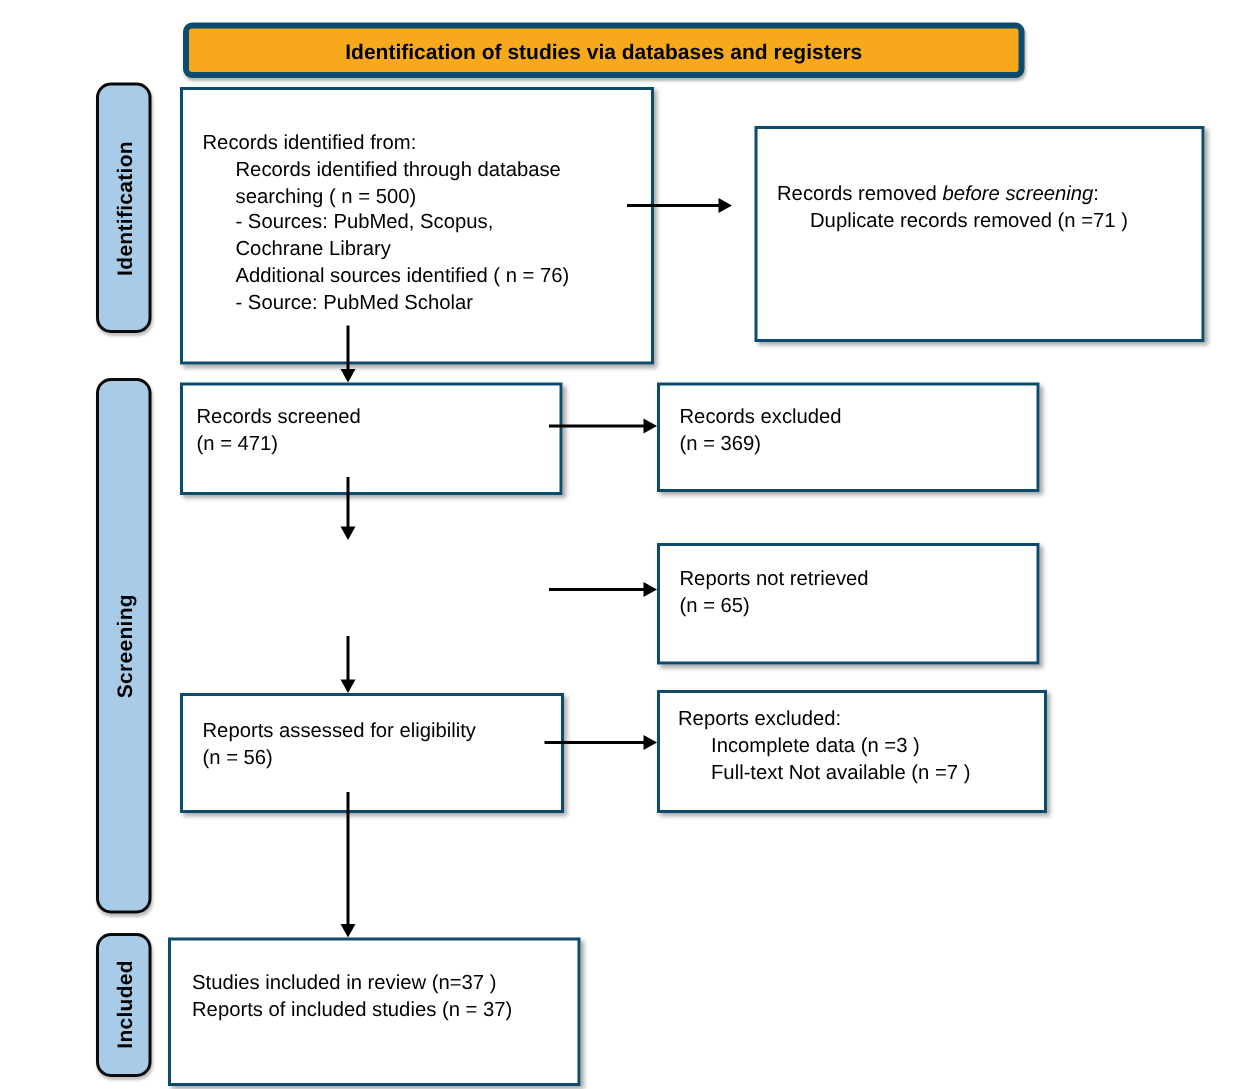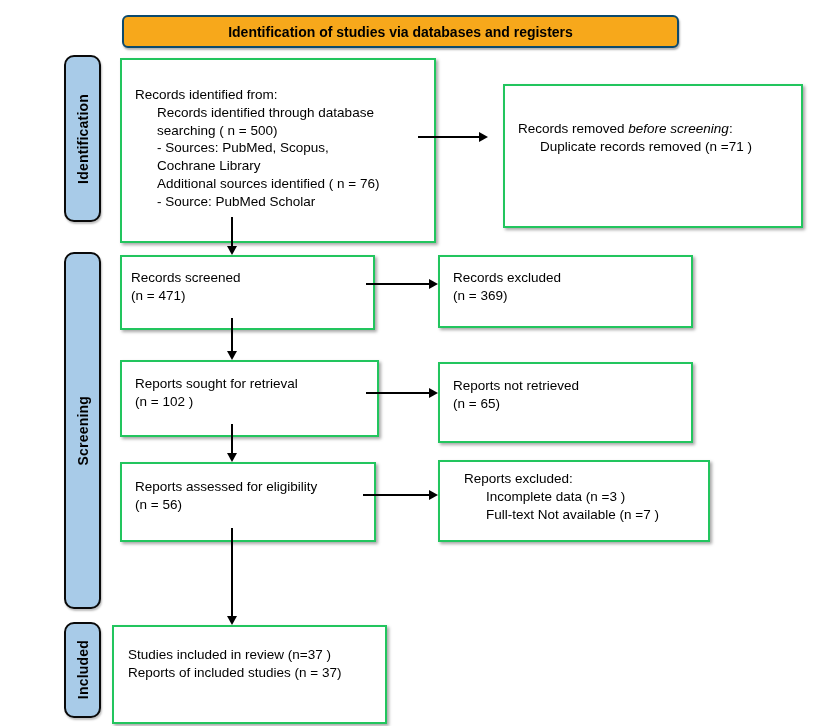--- a/index.html
+++ b/index.html
@@ -3,55 +3,55 @@
 <meta charset="utf-8">
 <style>
   html,body{margin:0;padding:0;background:#fff;}
   .canvas{
     position:relative;width:822px;height:726px;background:#fff;overflow:hidden;
     font-family:"Liberation Sans","DejaVu Sans",sans-serif;color:#000;
   }
   
   .banner{
     position:absolute;left:122px;top:15px;width:553px;height:29px;
-    background:#F7A81B;border:2px solid #0c4a6e;border-radius:6px;
+    background:#F7A81B;border:4px solid #0c4a6e;border-radius:6px;
     display:flex;align-items:center;justify-content:center;
     font-weight:bold;font-size:14px;
     box-shadow:1px 2px 2px rgba(0,0,0,0.30);
   }
   
   .stage{
     position:absolute;left:64px;width:33px;
     background:#A8CBE8;border:2px solid #0a0a0a;border-radius:10px;
     display:flex;align-items:center;justify-content:center;
     box-shadow:1px 2px 2px rgba(0,0,0,0.25);
   }
   .stage .vtext{
     writing-mode:vertical-rl;transform:rotate(180deg);
     font-weight:bold;font-size:14px;letter-spacing:0.2px;white-space:nowrap;
   }
   .stage-identification{top:55px;height:163px;}
   .stage-screening{top:252px;height:353px;}
   .stage-included{top:622px;height:92px;}
   
   .box{
-    position:absolute;background:#fff;border:2px solid #22c55e;
+    position:absolute;background:#fff;border:2px solid #0c4a6e;
     font-size:13.5px;line-height:1.32;
     box-shadow:2px 2px 3px rgba(0,0,0,0.35);
   }
   .box .line{white-space:nowrap;}
   .box .line.indent{padding-left:22px;}
   .box-identified{left:120px;top:58px;width:293px;height:155px;padding:26px 6px 0 13px;box-sizing:content-box;}
   .box-removed{left:503px;top:84px;width:279px;height:104px;padding:34px 4px 2px 13px;box-sizing:content-box;}
   .box-screened{left:120px;top:255px;width:242px;height:59px;padding:12px 0 0 9px;box-sizing:content-box;}
   .box-records-excluded{left:438px;top:255px;width:238px;height:57px;padding:12px 0 0 13px;box-sizing:content-box;}
   .box-sought{left:120px;top:360px;width:242px;height:60px;padding:13px 0 0 13px;box-sizing:content-box;}
   .box-not-retrieved{left:438px;top:362px;width:238px;height:60px;padding:13px 0 4px 13px;box-sizing:content-box;}
   .box-assessed{left:120px;top:462px;width:239px;height:62px;padding:14px 0 0 13px;box-sizing:content-box;}
-  .box-reports-excluded{left:438px;top:460px;width:244px;height:70px;padding:8px 0 0 24px;box-sizing:content-box;}
+  .box-reports-excluded{left:438px;top:460px;width:244px;height:70px;padding:8px 0 0 12px;box-sizing:content-box;}
   .box-included{left:112px;top:625px;width:257px;height:76px;padding:19px 0 0 14px;box-sizing:content-box;border-width:2.5px;}
   
   .varrow{position:absolute;width:2px;background:#000;}
   .varrow::after{
     content:"";position:absolute;left:-4px;bottom:-8px;
     border-left:5px solid transparent;border-right:5px solid transparent;
     border-top:9px solid #000;
   }
   .harrow{position:absolute;height:2px;background:#000;}
   .harrow::after{
@@ -101,24 +101,20 @@
       <div class="line indent"><span>Duplicate records removed  (n =71 )</span></div>
     </div>
   <div class="box box-screened">
       <div class="line"><span>Records screened</span></div>
       <div class="line"><span>(n = 471)</span></div>
     </div>
   <div class="box box-records-excluded">
       <div class="line"><span>Records excluded</span></div>
       <div class="line"><span>(n = 369)</span></div>
     </div>
-  <div class="box box-sought">
-      <div class="line"><span>Reports sought for retrieval</span></div>
-      <div class="line"><span>(n = 102 )</span></div>
-    </div>
   <div class="box box-not-retrieved">
       <div class="line"><span>Reports not retrieved</span></div>
       <div class="line"><span>(n = 65)</span></div>
     </div>
   <div class="box box-assessed">
       <div class="line"><span>Reports assessed for eligibility</span></div>
       <div class="line"><span>(n = 56)</span></div>
     </div>
   <div class="box box-reports-excluded">
       <div class="line"><span>Reports excluded:</span></div>

